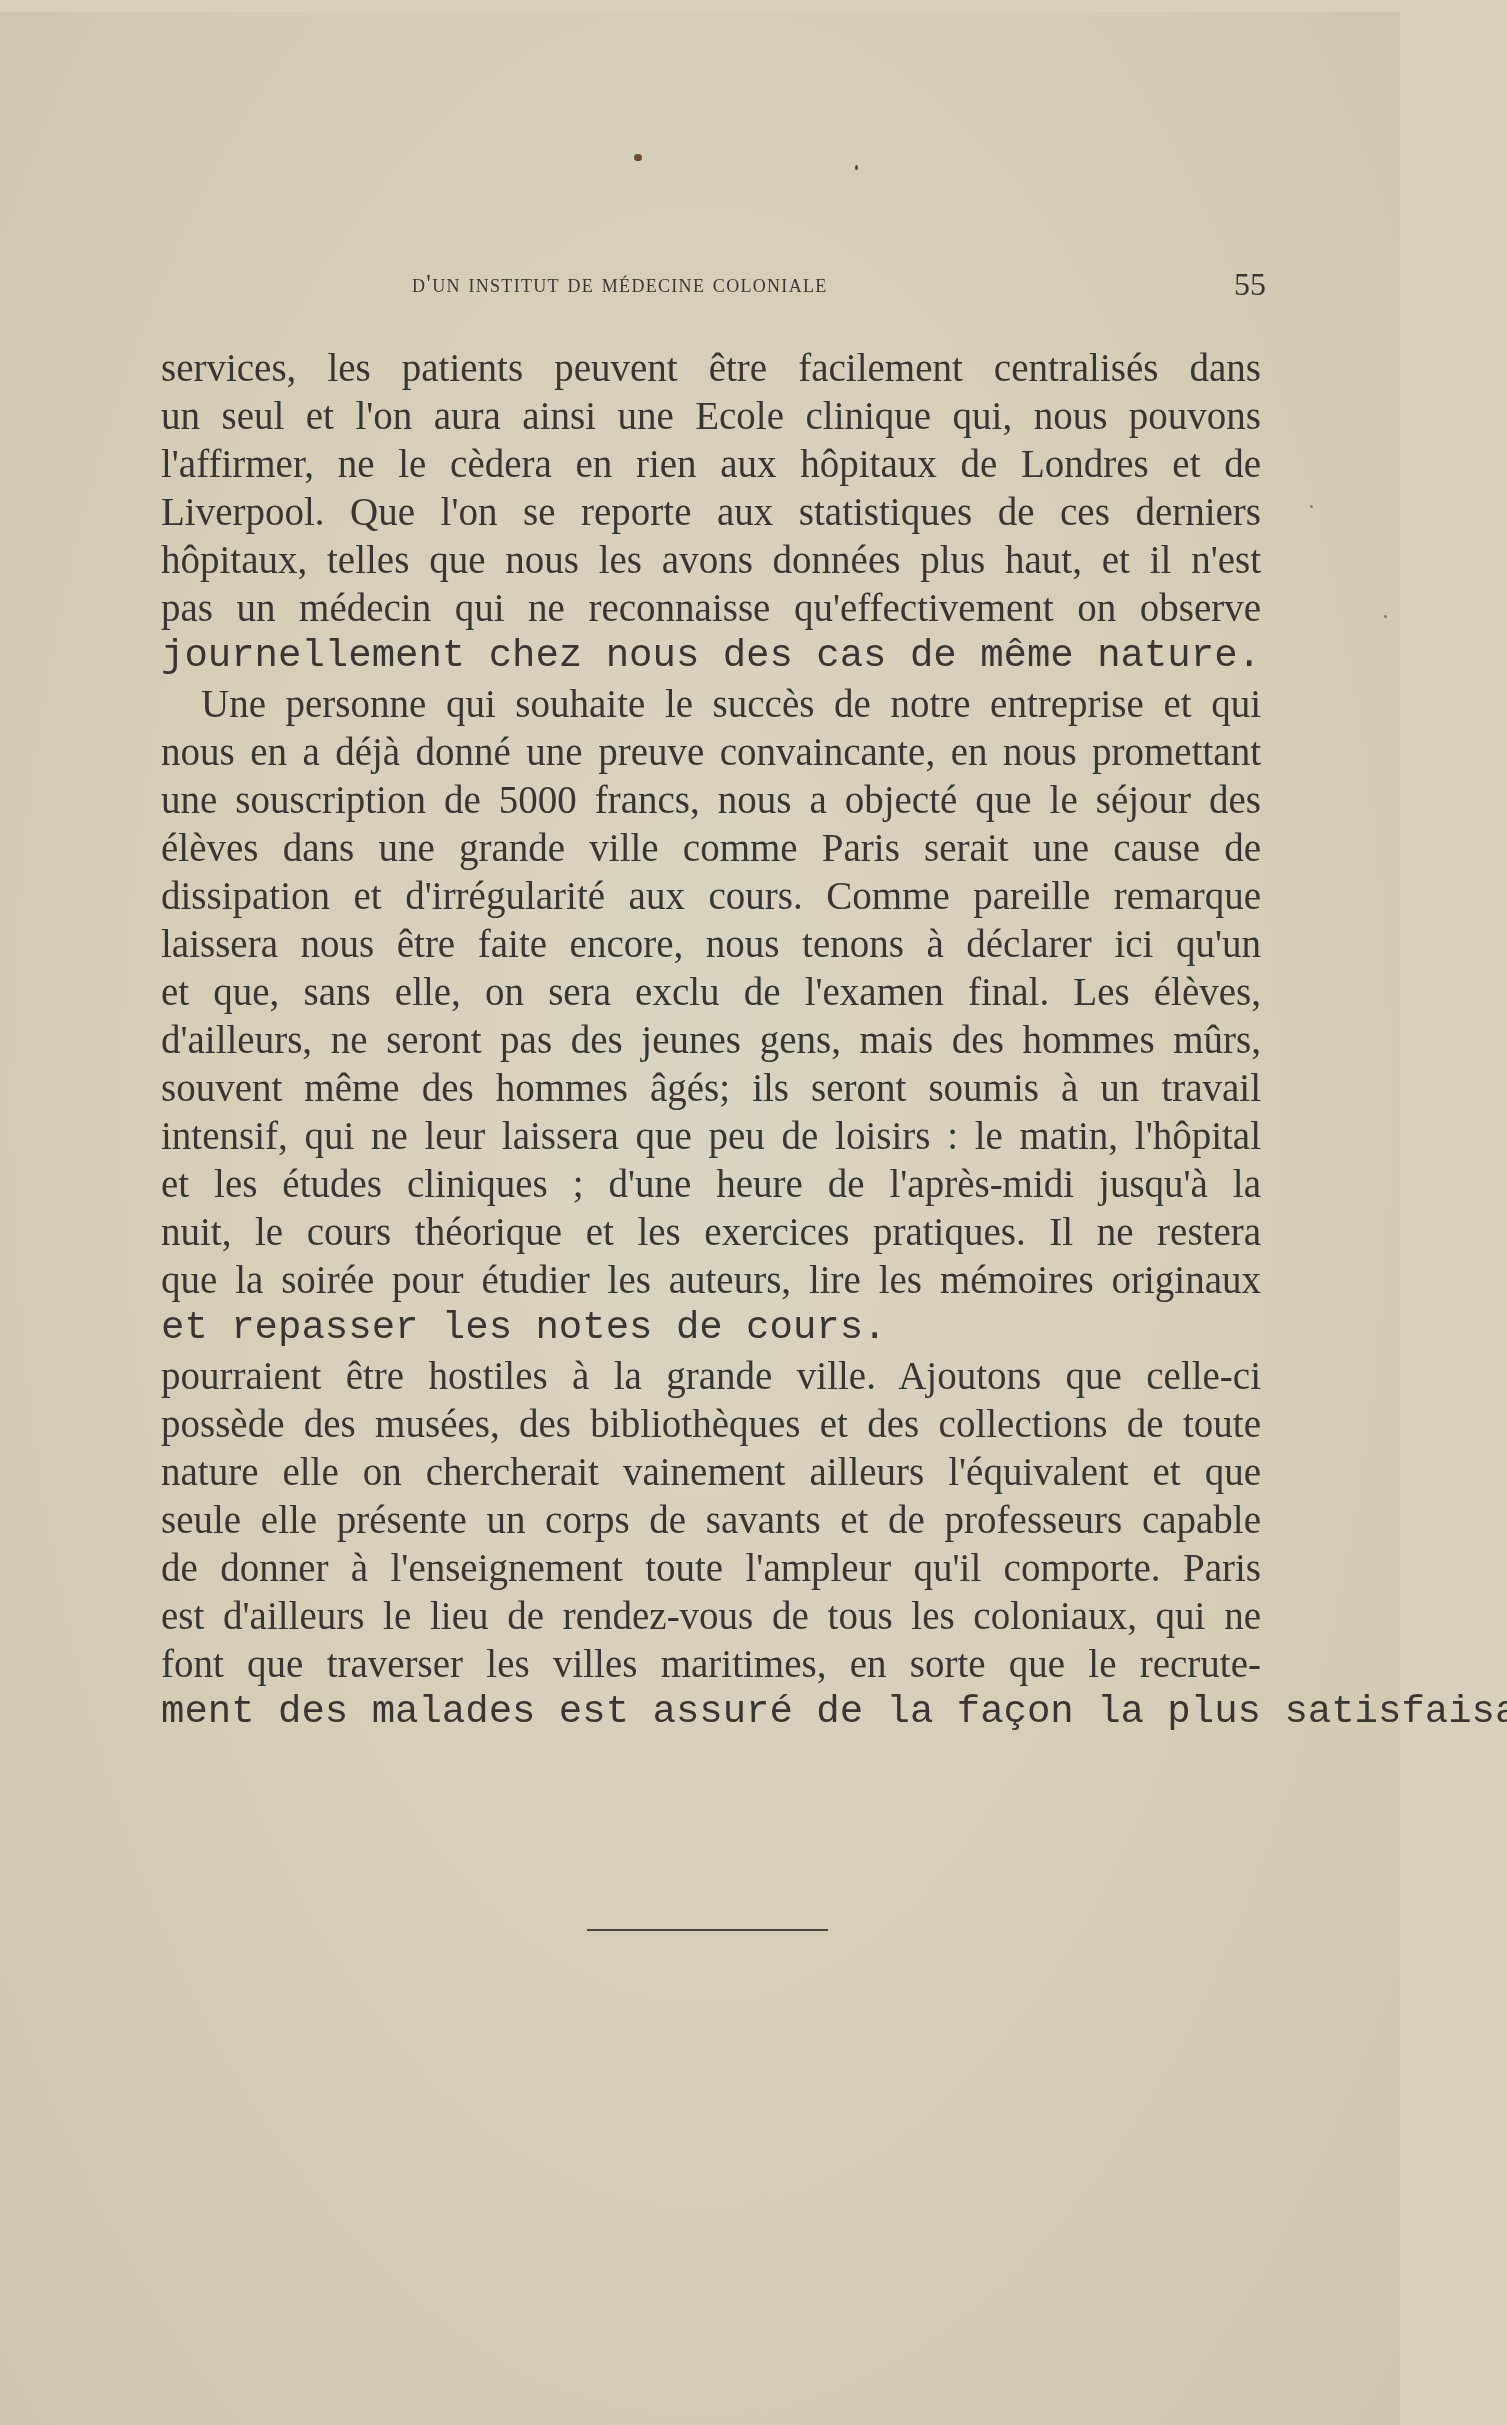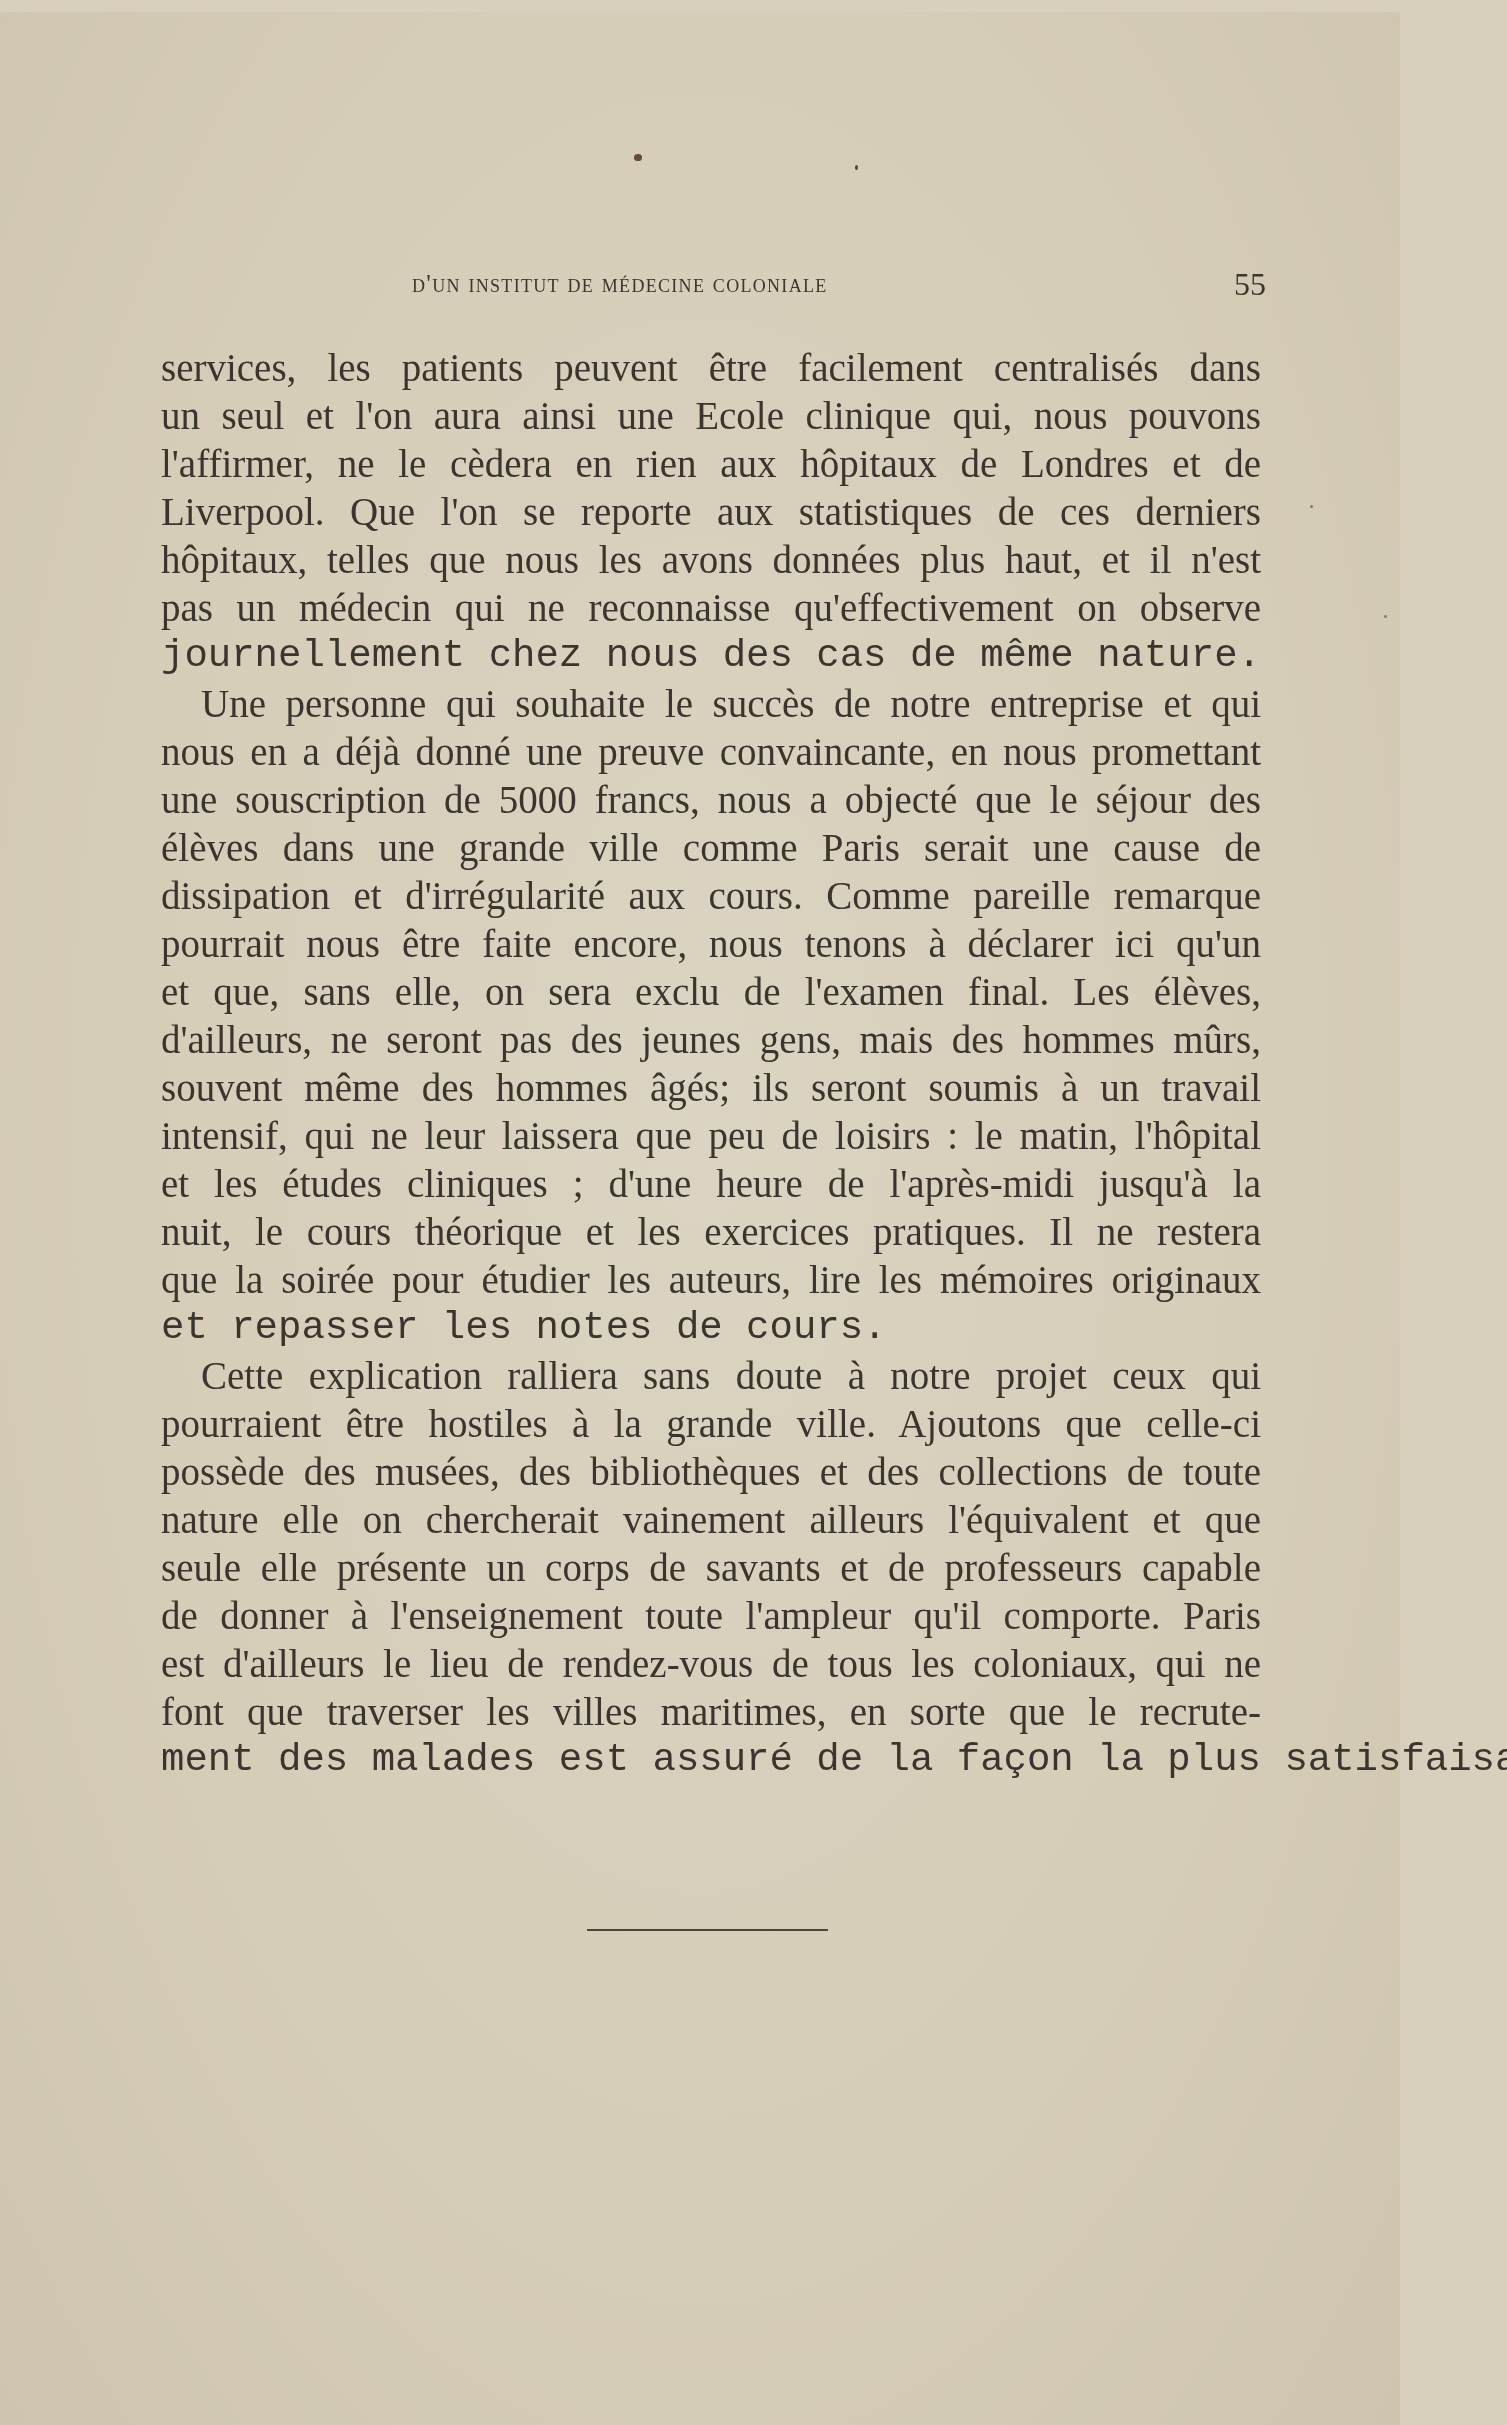--- a/index.html
+++ b/index.html
@@ -110,33 +110,32 @@
       <span class="line">pas un médecin qui ne reconnaisse qu'effectivement on observe</span>
       <span class="line last">journellement chez nous des cas de même nature.</span>
     </div>
 
     <div>
       <span class="line indent">Une personne qui souhaite le succès de notre entreprise et qui</span>
       <span class="line">nous en a déjà donné une preuve convaincante, en nous promettant</span>
       <span class="line">une souscription de 5000 francs, nous a objecté que le séjour des</span>
       <span class="line">élèves dans une grande ville comme Paris serait une cause de</span>
       <span class="line">dissipation et d'irrégularité aux cours. Comme pareille remarque</span>
-      <span class="line">pourrait nous être faite encore, nous tenons à déclarer ici qu'un</span>
+      <span class="line">laissera nous être faite encore, nous tenons à déclarer ici qu'un</span>
       <span class="line">et que, sans elle, on sera exclu de l'examen final. Les élèves,</span>
       <span class="line">d'ailleurs, ne seront pas des jeunes gens, mais des hommes mûrs,</span>
       <span class="line">souvent même des hommes âgés; ils seront soumis à un travail</span>
       <span class="line">intensif, qui ne leur laissera que peu de loisirs : le matin, l'hôpital</span>
       <span class="line">et les études cliniques ; d'une heure de l'après-midi jusqu'à la</span>
       <span class="line">nuit, le cours théorique et les exercices pratiques. Il ne restera</span>
       <span class="line">que la soirée pour étudier les auteurs, lire les mémoires originaux</span>
       <span class="line last">et repasser les notes de cours.</span>
     </div>
 
     <div>
-      <span class="line indent">Cette explication ralliera sans doute à notre projet ceux qui</span>
       <span class="line">pourraient être hostiles à la grande ville. Ajoutons que celle-ci</span>
       <span class="line">possède des musées, des bibliothèques et des collections de toute</span>
       <span class="line">nature elle on chercherait vainement ailleurs l'équivalent et que</span>
       <span class="line">seule elle présente un corps de savants et de professeurs capable</span>
       <span class="line">de donner à l'enseignement toute l'ampleur qu'il comporte. Paris</span>
       <span class="line">est d'ailleurs le lieu de rendez-vous de tous les coloniaux, qui ne</span>
       <span class="line">font que traverser les villes maritimes, en sorte que le recrute-</span>
       <span class="line last">ment des malades est assuré de la façon la plus satisfaisante.</span>
     </div>
   </div>

